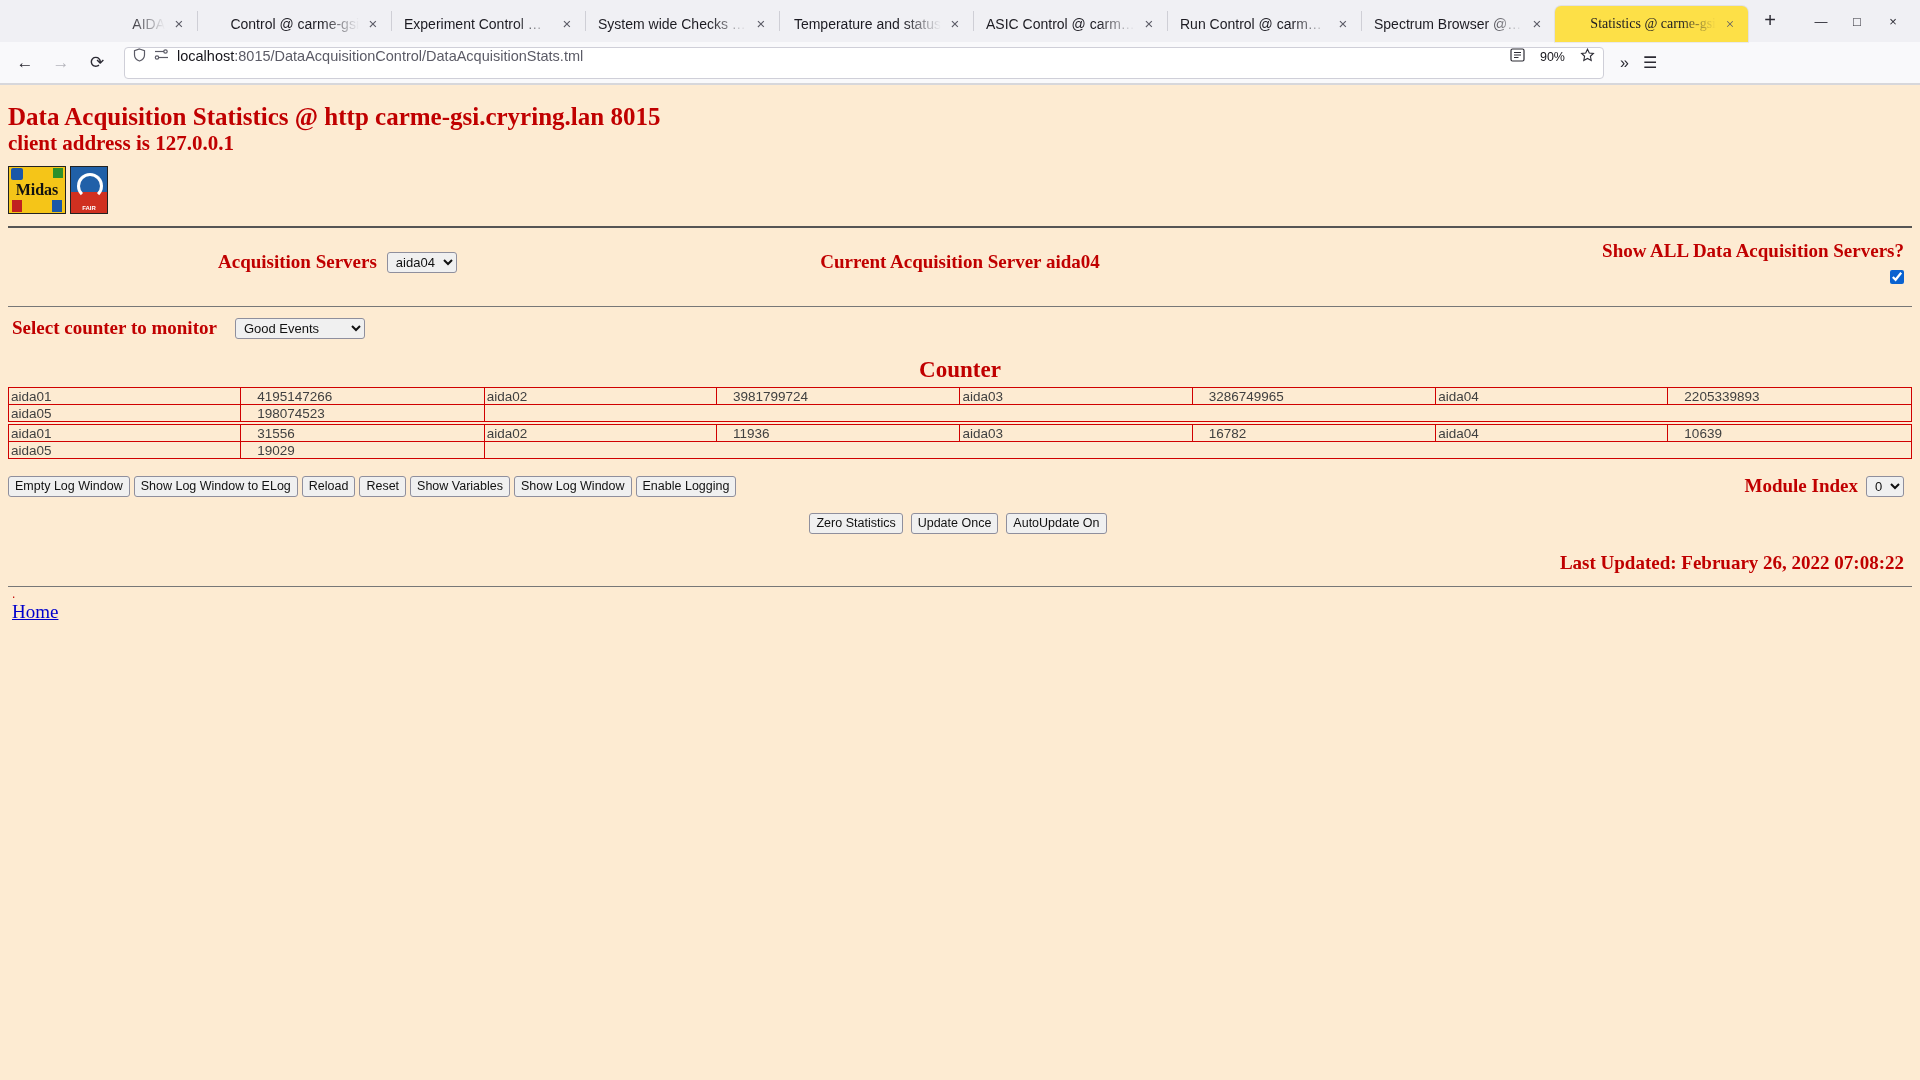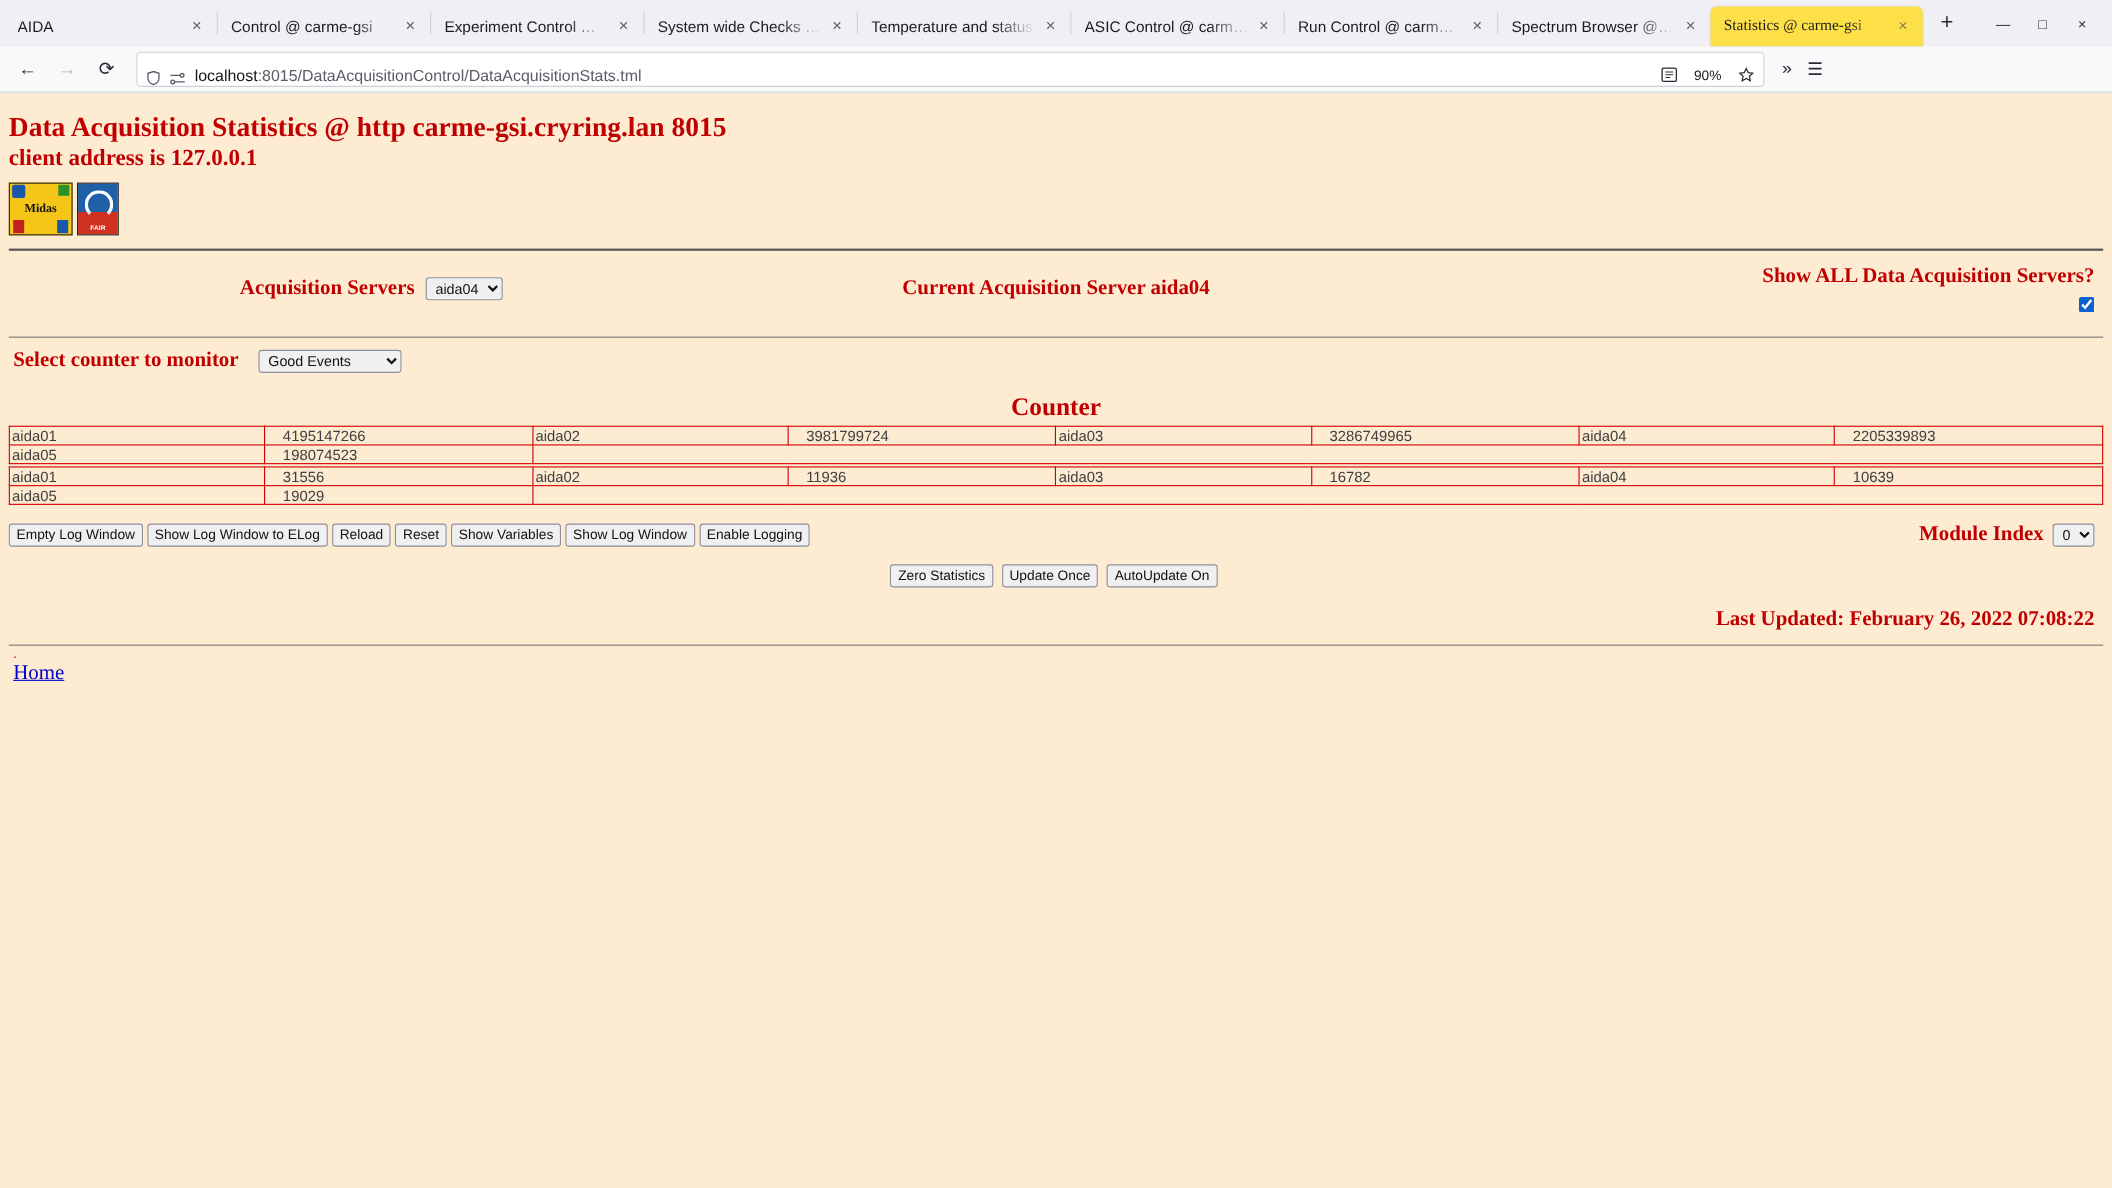--- a/index.html
+++ b/index.html
@@ -38,20 +38,21 @@
     overflow: hidden;
     flex: 0 1 193px;
   }
   .tab .tab-label {
     flex: 1 1 auto;
     overflow: hidden;
     white-space: nowrap;
     text-overflow: ellipsis;
     -webkit-mask-image: linear-gradient(to right, #000 75%, transparent 100%);
             mask-image: linear-gradient(to right, #000 75%, transparent 100%);
+            text-align: right;
   }
   .tab.active {
     background: #fde047;
     box-shadow: 0 0 0 1px rgba(0,0,0,0.06);
     font-family: Liberation Serif, serif;
   }
   .tab .tab-close {
     width: 20px; height: 20px;
     line-height: 20px;
     text-align: center;
@@ -103,21 +104,21 @@
     width: 34px; height: 32px;
     display: flex; align-items: center; justify-content: center;
     color: #2b2a33;
     font-size: 17px;
     border-radius: 4px;
   }
   .navbtn.disabled { color: #b5b5bc; }
   .urlbar {
     flex: 1 1 auto;
     display: flex;
-    align-items: flex-end;
+    align-items: flex-start;
     height: 32px;
     background: #ffffff;
     border: 1px solid #cfcfd8;
     border-radius: 4px;
     margin: 12px 8px;
     padding: 0 8px;
     max-width: 1480px;
     gap: 8px;
   }
   .urlbar .shield, .urlbar .perm { color: #5b5b66; font-size: 13px; display:flex; align-items:center;}
@@ -171,21 +172,21 @@
     white-space: nowrap;
   }
   .logos { display: flex; gap: 4px; padding-top: 10px; padding-right: 8px;}
   .logo-midas {
     width: 58px; height: 48px;
     background: #f5c518;
     border: 1px solid #222;
     position: relative;
     font-family: "Liberation Serif", serif;
     display: flex; align-items: center; justify-content: center;
-    font-size: 11px; font-weight: bold; color: #111;
+    font-size: 16px; font-weight: bold; color: #111;
     overflow: hidden;
   }
   .logo-midas .m-top { position:absolute; top:1px; left:2px; width: 12px; height:12px; background:#1a57a8; border-radius:2px;}
   .logo-midas .m-tr { position:absolute; top:1px; right:2px; width: 10px; height:10px; background:#2b8f2b;}
   .logo-midas .m-bl { position:absolute; bottom:1px; left:3px; width: 10px; height:12px; background:#c02020;}
   .logo-midas .m-br { position:absolute; bottom:1px; right:3px; width: 10px; height:12px; background:#1a57a8;}
   .logo-fair {
     width: 38px; height: 48px;
     background: linear-gradient(180deg,#2060a8 0%, #2060a8 55%, #d03020 55%, #d03020 100%);
     border: 1px solid #222;

